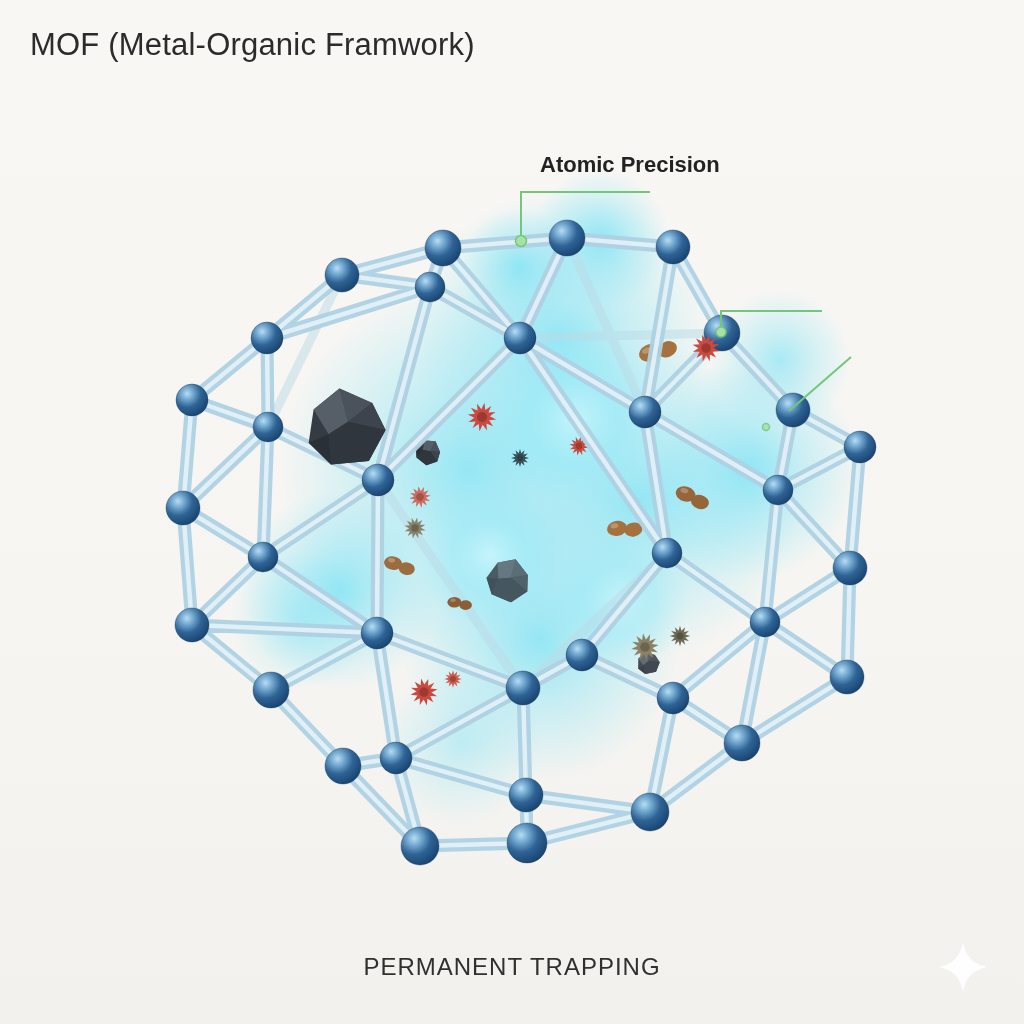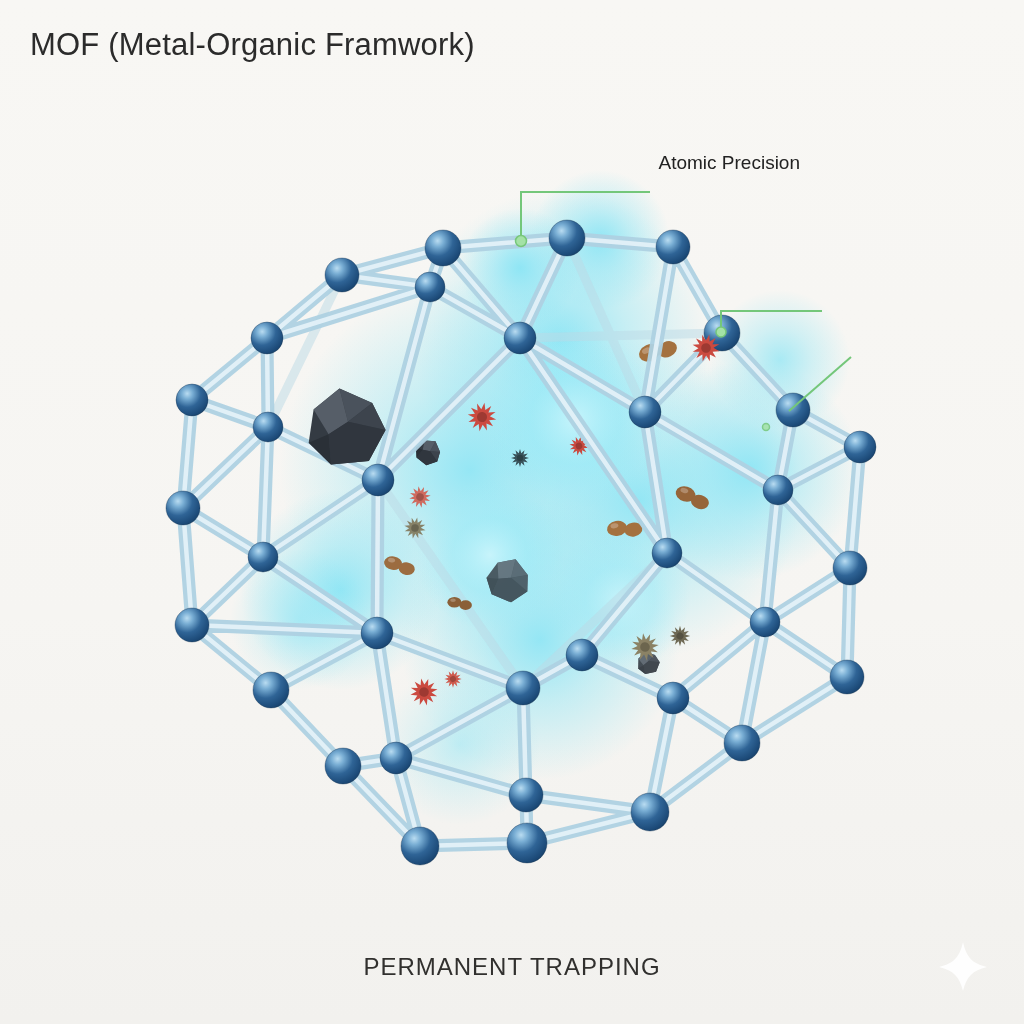--- a/index.html
+++ b/index.html
@@ -15,21 +15,21 @@
     width:1024px;height:1024px;overflow:hidden;position:relative;
     background:linear-gradient(180deg,#f8f7f4 0%,var(--background) 60%,#f2f1ee 100%);
     font-family:"Liberation Sans",sans-serif;
   }
   .stage{position:absolute;inset:0;padding-left:11px;}
   svg{position:absolute;left:0;top:0;}
   .title{
     position:absolute;left:30px;top:27px;font-size:31px;letter-spacing:.2px;
     color:var(--title_text);font-weight:500;white-space:nowrap;
   }
-  .lbl{position:absolute;color:var(--label_text);font-size:19px;font-weight:400;text-align:right;}
+  .lbl{position:absolute;color:var(--label_text);font-size:22px;font-weight:700;text-align:left;}
   .lbl.atomic{left:540px;top:152px;width:260px;}
   .lbl.targeted{left:822px;top:290px;width:124px;line-height:34px;}
   .caption{
     position:absolute;left:0;top:953px;width:1024px;text-align:center;
     font-size:24px;letter-spacing:1px;color:var(--caption_text);font-weight:400;
   }
   
   .strut-back{stroke:#bcd9e6;stroke-width:9;opacity:.5;fill:none;stroke-linecap:round;}
   .strut-main{stroke:var(--strut_blue);stroke-width:13;opacity:.95;fill:none;stroke-linecap:round;}
   .strut-core{stroke:var(--strut_highlight);stroke-width:4.5;opacity:.85;fill:none;stroke-linecap:round;}

